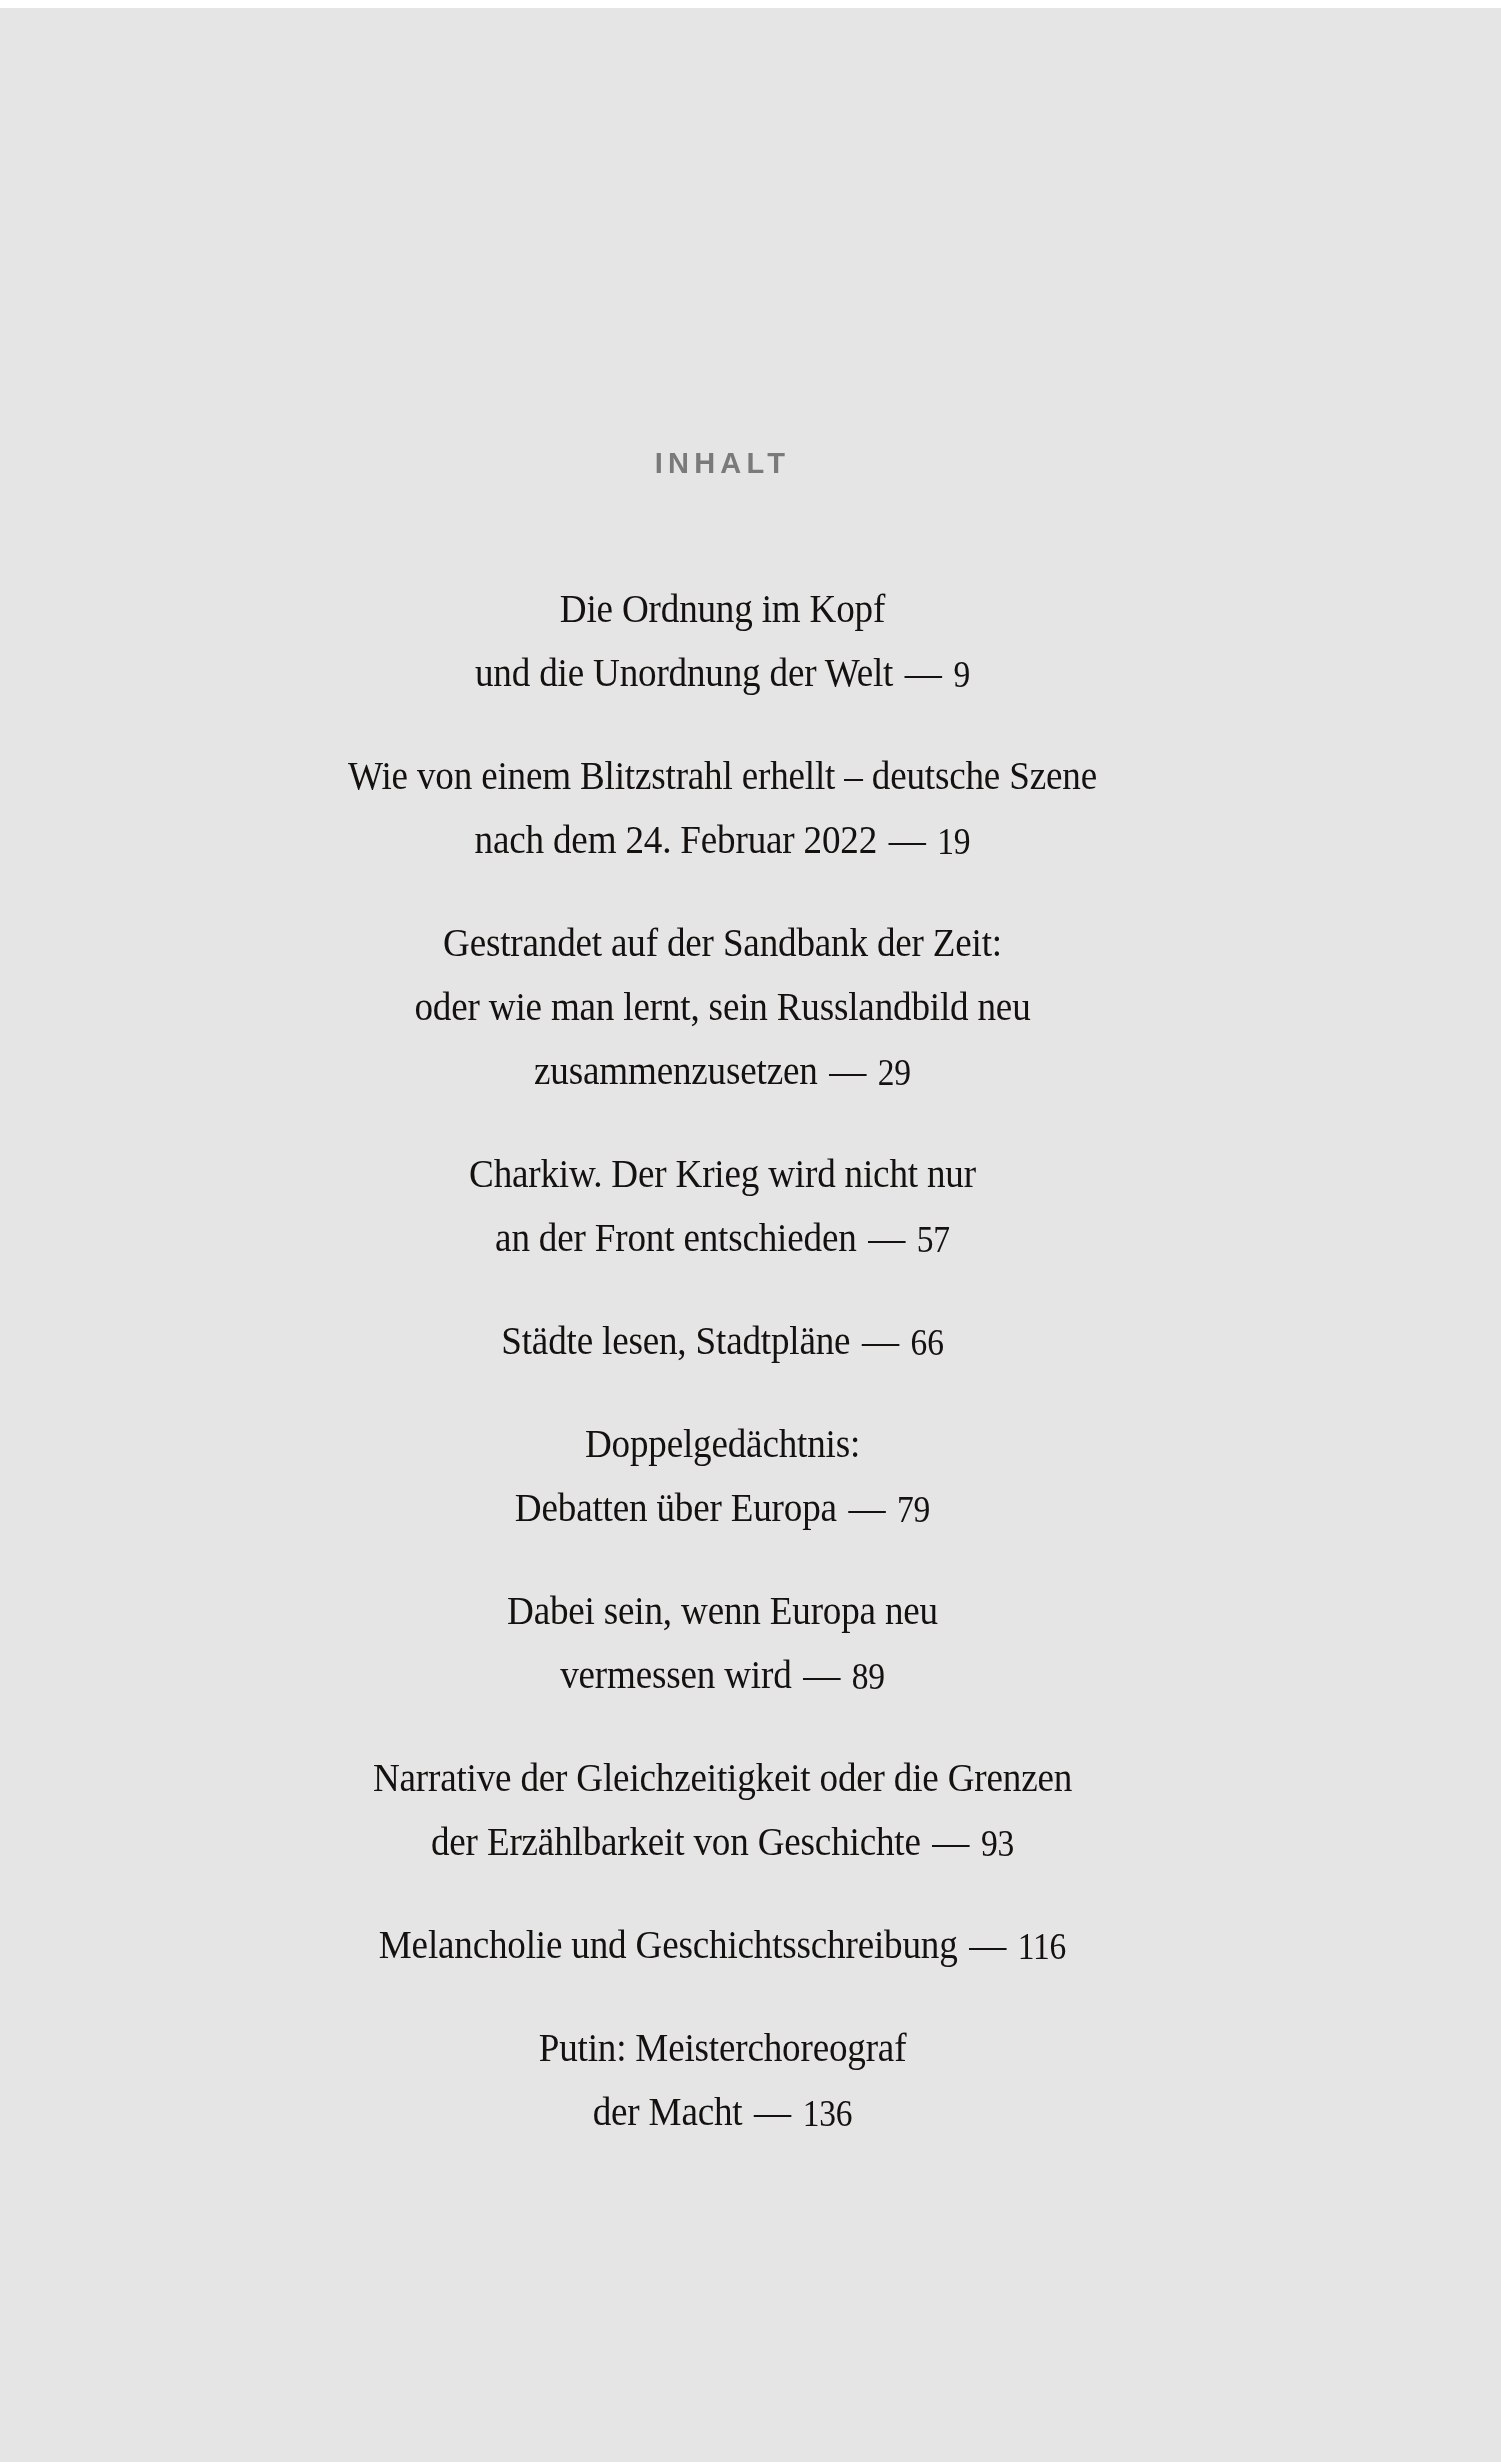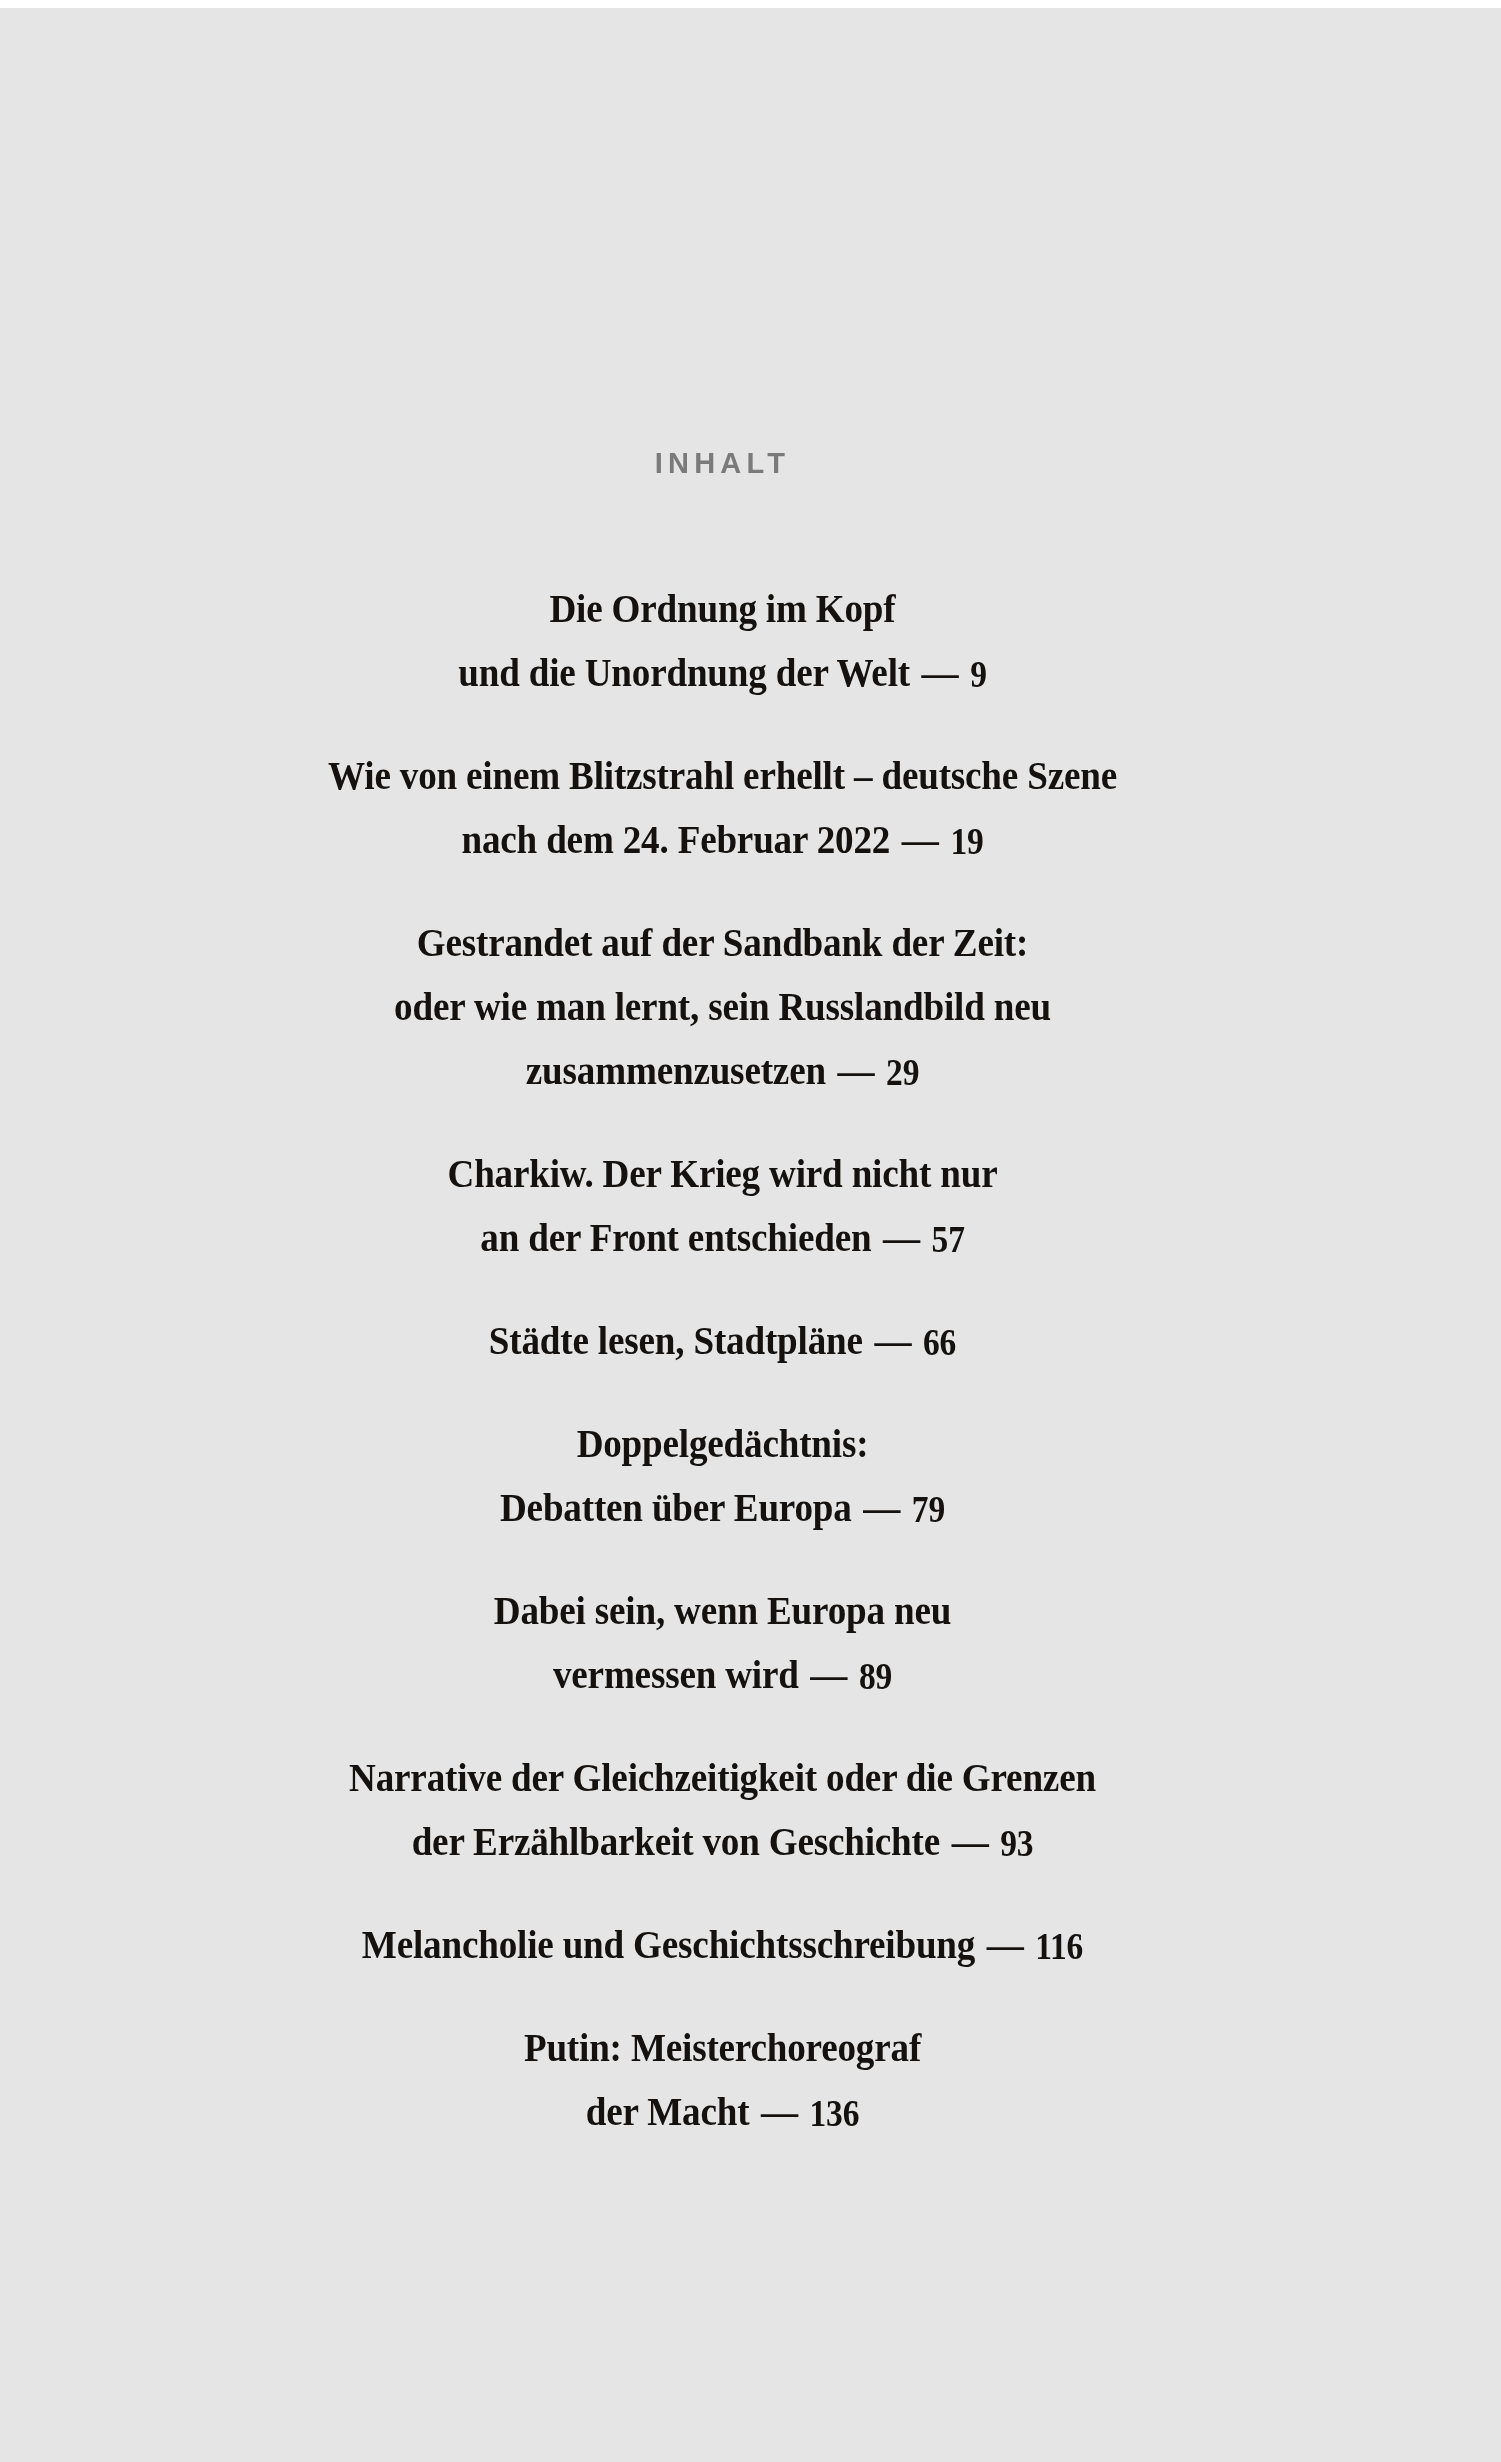--- a/index.html
+++ b/index.html
@@ -40,21 +40,20 @@
     line-height: 1;
     margin: 0;
     padding: 0;
   }
 
   .toc-list {
     list-style: none;
     margin: 0;
     padding: 0;
     margin-top: 98px;
-    font-weight: bold;
   }
 
   .toc-entry {
     font-family: "Liberation Serif", "DejaVu Serif", serif;
     font-size: 41px;
     line-height: 64px;
     color: #14110f;
     margin: 0 0 37px 0;
     padding: 0;
     

